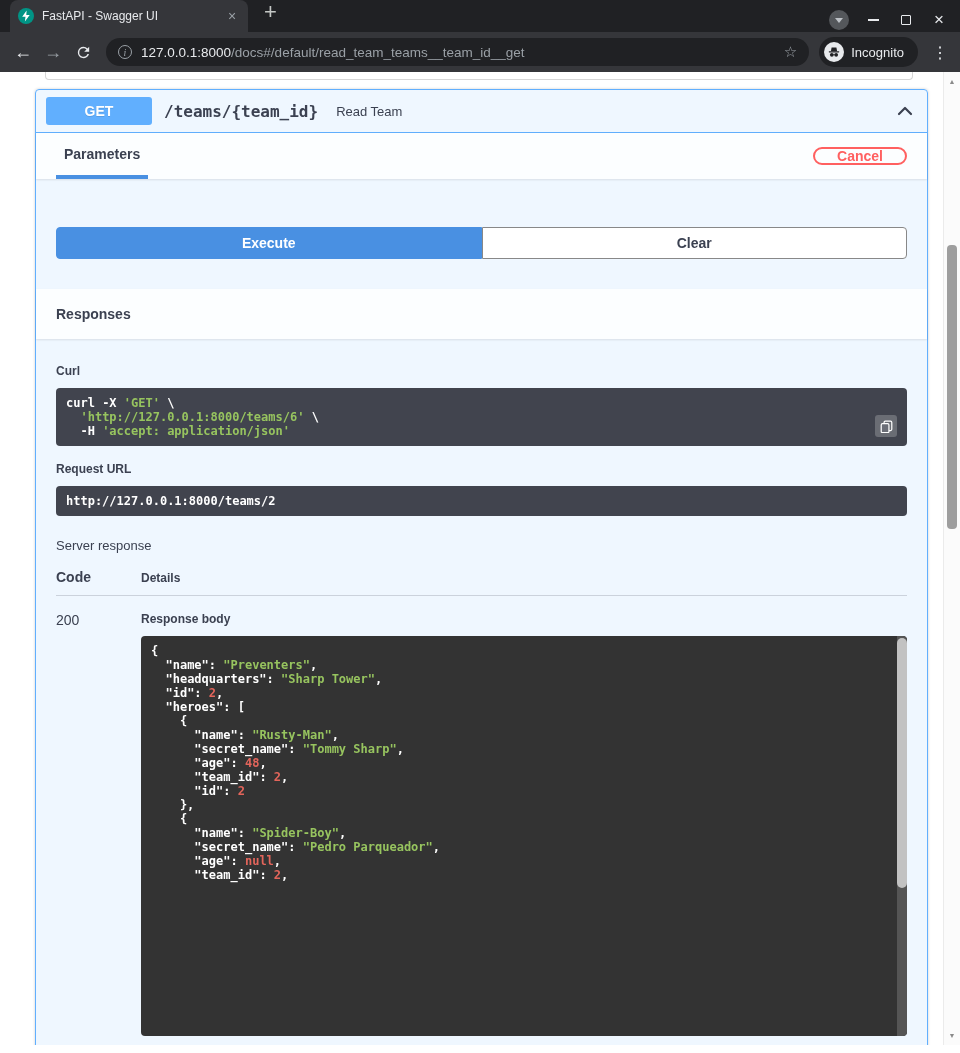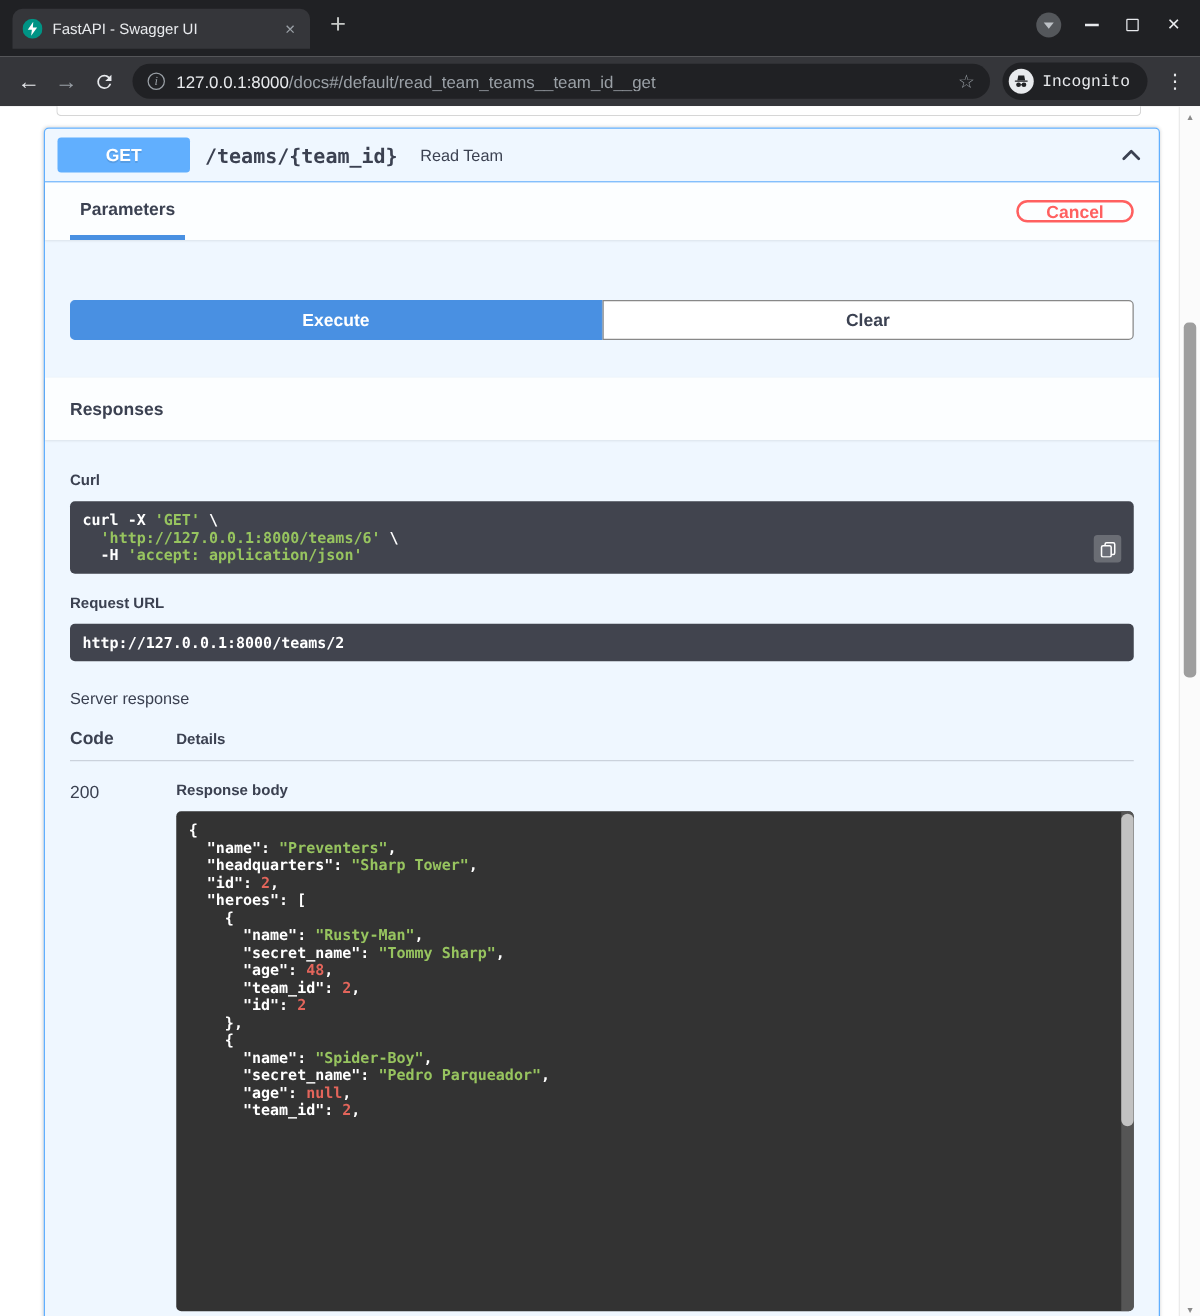--- a/index.html
+++ b/index.html
@@ -1,21 +1,21 @@
 <!DOCTYPE html>
 <html><head>
 <meta charset="utf-8">
 <style>
   * { margin:0; padding:0; box-sizing:border-box; }
   html,body { width:960px; height:1053px; overflow:hidden; }
   .screen { position:relative; width:960px; height:1053px; background:#fff;
             font-family:"Liberation Sans", sans-serif; overflow:hidden; }
 
   
-  .tabstrip { height:45px; background:#202124; display:flex; align-items:center; position:relative; }
+  .tabstrip { height:32px; background:#202124; display:flex; align-items:center; position:relative; }
   .tab { margin-left:10px; width:238px; height:32px; background:#35363a; border-radius:8px 8px 0 0;
          display:flex; align-items:center; padding:0 8px; gap:8px; }
   .favicon { width:16px; height:16px; display:flex; }
   .tab-title { color:#e8eaed; font-size:12px; flex:1; white-space:nowrap; overflow:hidden; }
   .tab-close { color:#9aa0a6; font-size:14px; width:16px; text-align:center; }
   .newtab { color:#c4c7c5; font-size:22px; line-height:22px; margin:0 0 8px 16px; }
   .tabstrip-right { position:absolute; right:12px; top:0; height:40px; display:flex; align-items:center; gap:15px; }
   .tabsearch { width:20px; height:20px; border-radius:50%; background:#54575b; display:flex; align-items:center; justify-content:center; }
   .tabsearch .caret { width:0; height:0; border-left:4px solid transparent; border-right:4px solid transparent; border-top:5px solid #bdc1c6; }
   .winctl { color:#e8eaed; width:18px; height:18px; display:flex; align-items:center; justify-content:center; font-size:17px; }
@@ -30,21 +30,21 @@
   .info-circle { width:14px; height:14px; min-width:14px; border:1.5px solid #9aa0a6; border-radius:50%;
                  color:#9aa0a6; font-size:10px; font-family:"Liberation Serif", serif; font-style:italic;
                  display:flex; align-items:center; justify-content:center; }
   .url { font-size:13.5px; white-space:nowrap; overflow:hidden; flex:1; }
   .url-host { color:#e8eaed; }
   .url-path { color:#9aa0a6; }
   .star { color:#9aa0a6; font-size:15px; }
   .incog-chip { height:30px; border-radius:15px; background:#202124; display:flex; align-items:center;
                 gap:7px; padding:0 14px 0 5px; margin-right:8px; }
   .incog-circle { width:20px; height:20px; border-radius:50%; background:#e8eaed; display:flex; align-items:center; justify-content:center; }
-  .incog-label { color:#e8eaed; font-size:13px;font-family:Liberation Mono, monospace; }
+  .incog-label { color:#e8eaed; font-size:13px; }
   .menu-dots { color:#e8eaed; font-size:16px; width:20px; text-align:center; }
 
   
   .page { position:relative; height:973px; background:#fff; overflow:hidden; color:#3b4151; }
   .page-scrollbar { position:absolute; top:0; right:0; bottom:0; width:17px; background:#fbfbfb;
                     border-left:1px solid #ebebeb; z-index:10; }
   .sb-arrow { position:absolute; left:0; width:16px; text-align:center; color:#8a8a8a; font-size:7px; }
   .sb-arrow.up { top:6px; } .sb-arrow.down { bottom:6px; }
   .sb-thumb { position:absolute; left:3px; width:10px; top:173px; height:284px; background:#9e9e9e; border-radius:4px; }
 

